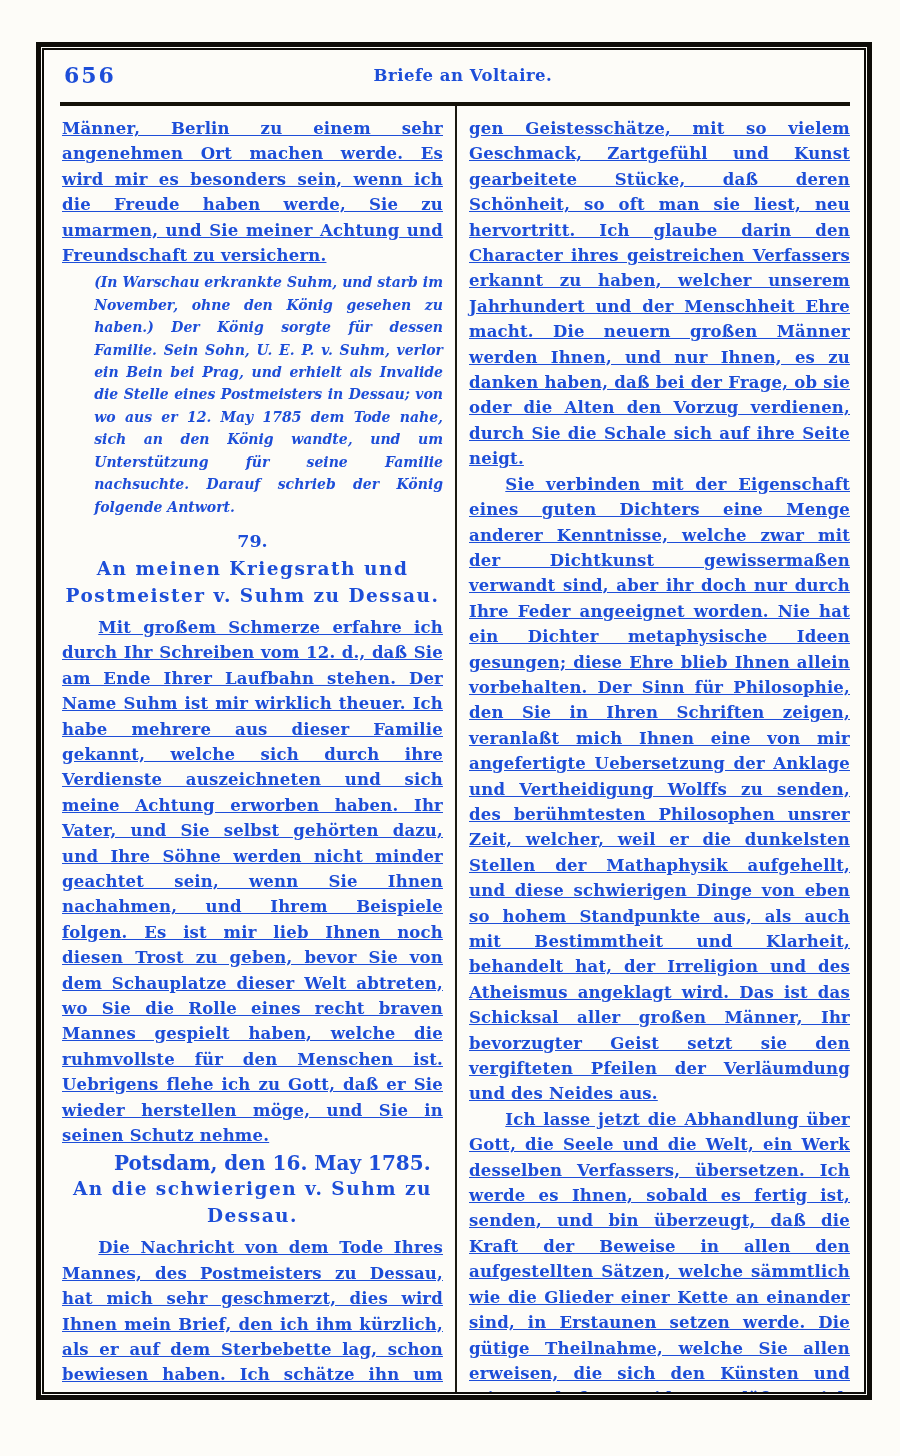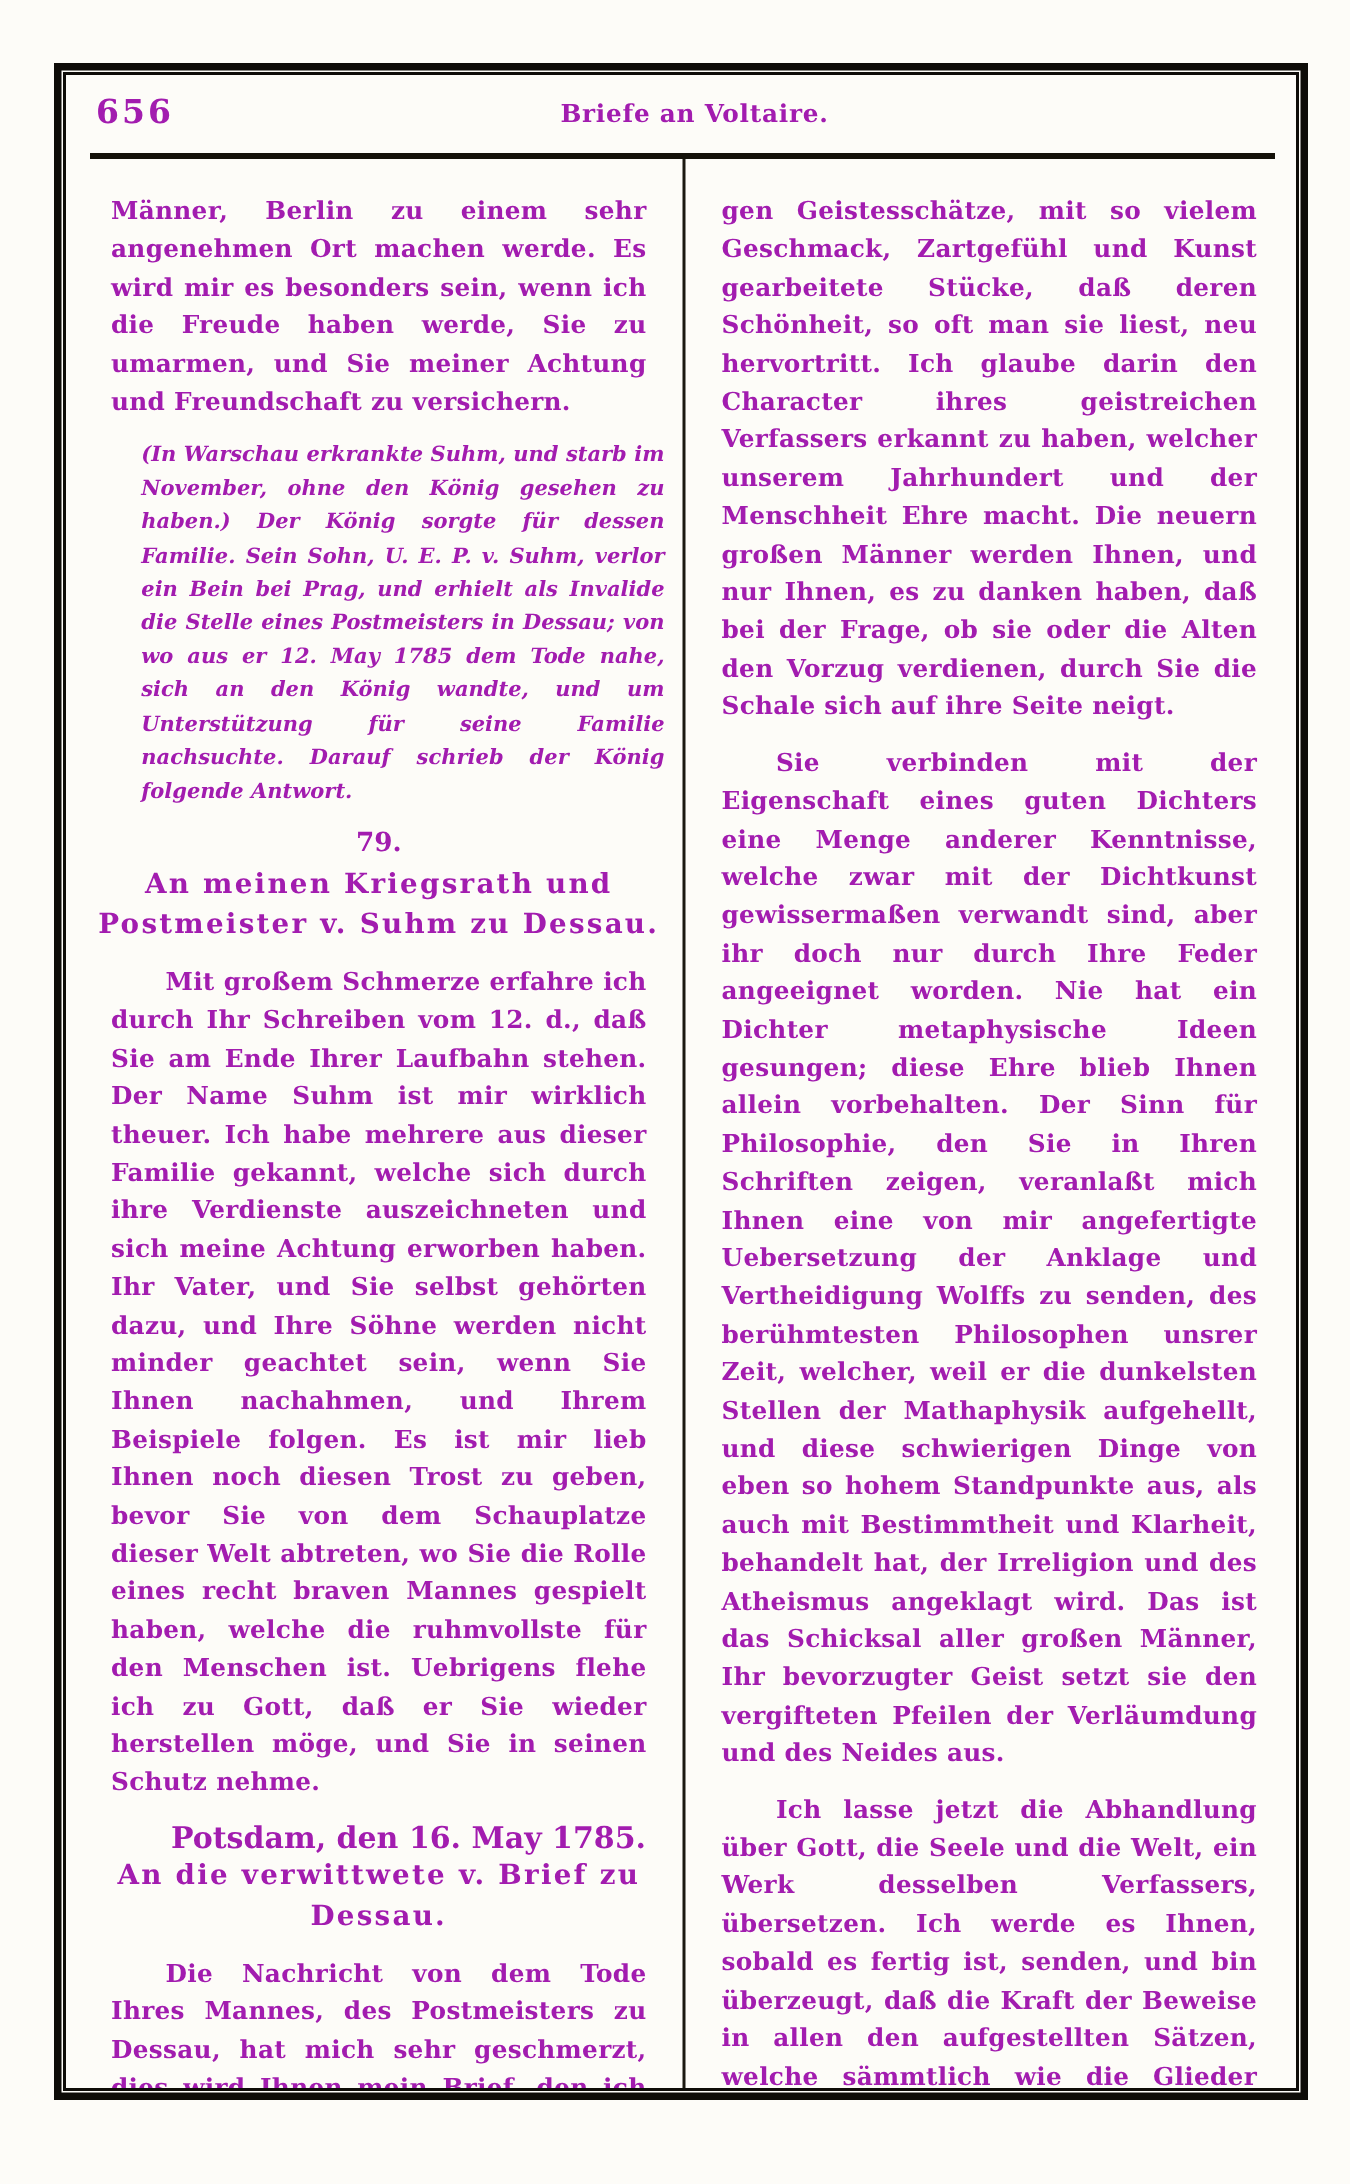--- a/index.html
+++ b/index.html
@@ -1,18 +1,18 @@
 <!DOCTYPE html>
 <html><head>
 <meta charset="utf-8">
 <style>
   html,body{margin:0;padding:0;background:#f7f6f1;}
   .sheet{
     position:relative;width:900px;height:1456px;background:#fdfcf8;
-    font-family:"DejaVu Serif","Liberation Serif",serif;color:#a21caf;
+    font-family:"DejaVu Serif","Liberation Serif",serif;color:#1d4ed8;
     overflow:hidden;
   }
   .frame{
     position:absolute;left:36px;top:42px;width:836px;height:1358px;
     border:5px solid #0e0c08;box-sizing:border-box;background:#fdfcf8;
   }
   .frame-inner{
     position:absolute;left:1px;top:1px;right:1px;bottom:1px;
     border:2px solid #0e0c08;box-sizing:border-box;
     padding:8px 14px 0 16px;overflow:hidden;
@@ -26,22 +26,22 @@
   .running-title{
     position:absolute;left:16px;right:0;top:8px;text-align:center;
     font-size:16.5px;font-weight:bold;letter-spacing:0.5px;
   }
   .columns{display:flex;height:1288px;overflow:hidden;}
   .col{width:50%;box-sizing:border-box;overflow:hidden;}
   .col-left{padding:10px 12px 0 2px;}
   .col-right{border-left:2px solid #1b1810;padding:10px 0 0 12px;}
 
   p.body{
-    margin:12px;font-size:16.5px;line-height:25.4px;font-weight:bold;
-    text-align:justify;letter-spacing:0.2px;
+    margin:0;font-size:16.5px;line-height:25.4px;font-weight:bold;
+    text-align:justify;letter-spacing:0.2px;text-decoration:underline;
   }
   .indent{text-indent:2.2em;}
   .note{
     margin:3px 0 0 2.3em;font-size:14px;line-height:22.4px;font-weight:bold;
     text-align:justify;
     font-style:italic;
   }
   .sec-num{text-align:center;font-size:17.5px;font-weight:bold;margin:13px 0 4px;}
   .sec-head{
     text-align:center;font-size:18.5px;line-height:27px;font-weight:bold;
@@ -67,21 +67,21 @@
 
         <div class="col col-left">
           <p class="body">Männer, Berlin zu einem sehr angenehmen Ort machen werde. Es wird mir es besonders sein, wenn ich die Freude haben werde, Sie zu umarmen, und Sie meiner Achtung und Freundschaft zu versichern.</p>
           <p class="note">(In Warschau erkrankte Suhm, und starb im November, ohne den König gesehen zu haben.) Der König sorgte für dessen Familie. Sein Sohn, U. E. P. v. Suhm, verlor ein Bein bei Prag, und erhielt als Invalide die Stelle eines Postmeisters in Dessau; von wo aus er 12. May 1785 dem Tode nahe, sich an den König wandte, und um Unterstützung für seine Familie nachsuchte. Darauf schrieb der König folgende Antwort.</p>
 
           <div class="sec-num">79.</div>
           <div class="sec-head">An meinen Kriegsrath und Postmeister v. Suhm zu Dessau.</div>
           <p class="body indent">Mit großem Schmerze erfahre ich durch Ihr Schreiben vom 12. d., daß Sie am Ende Ihrer Laufbahn stehen. Der Name Suhm ist mir wirklich theuer. Ich habe mehrere aus dieser Familie gekannt, welche sich durch ihre Verdienste auszeichneten und sich meine Achtung erworben haben. Ihr Vater, und Sie selbst gehörten dazu, und Ihre Söhne werden nicht minder geachtet sein, wenn Sie Ihnen nachahmen, und Ihrem Beispiele folgen. Es ist mir lieb Ihnen noch diesen Trost zu geben, bevor Sie von dem Schauplatze dieser Welt abtreten, wo Sie die Rolle eines recht braven Mannes gespielt haben, welche die ruhmvollste für den Menschen ist. Uebrigens flehe ich zu Gott, daß er Sie wieder herstellen möge, und Sie in seinen Schutz nehme.</p>
           <div class="dateline">Potsdam, den 16. May 1785.</div>
 
-          <div class="sec-head">An die verwittwete v. Brief zu Dessau.</div>
+          <div class="sec-head">An die schwierigen v. Suhm zu Dessau.</div>
           <p class="body indent">Die Nachricht von dem Tode Ihres Mannes, des Postmeisters zu Dessau, hat mich sehr geschmerzt, dies wird Ihnen mein Brief, den ich ihm kürzlich, als er auf dem Sterbebette lag, schon bewiesen haben. Ich schätze ihn um seiner Verdienstewillen, wie auch wegen seiner, mir im Kriege und im Civilfache geleisteten Dienste, und nehme schon deshalb aufrichtigen Antheil an seinem Hinscheiden. Ihre Söhne, wenn sie in die Fußtapfen ihres Vaters treten, werden meines Schutzes und meines Wohlwollens seiner Zeit theilhaftig sein. Ihnen aber wünsche ich allen in Ihrem gerechten Schmerze nöthigen Trost, und flehe zu Gott, daß er Sie in seinen Schutz nehmen möge.</p>
 
         </div>
 
         <div class="col col-right">
           <p class="body rp">gen Geistesschätze, mit so vielem Geschmack, Zartgefühl und Kunst gearbeitete Stücke, daß deren Schönheit, so oft man sie liest, neu hervortritt. Ich glaube darin den Character ihres geistreichen Verfassers erkannt zu haben, welcher unserem Jahrhundert und der Menschheit Ehre macht. Die neuern großen Männer werden Ihnen, und nur Ihnen, es zu danken haben, daß bei der Frage, ob sie oder die Alten den Vorzug verdienen, durch Sie die Schale sich auf ihre Seite neigt.</p>
           <p class="body rp indent">Sie verbinden mit der Eigenschaft eines guten Dichters eine Menge anderer Kenntnisse, welche zwar mit der Dichtkunst gewissermaßen verwandt sind, aber ihr doch nur durch Ihre Feder angeeignet worden. Nie hat ein Dichter metaphysische Ideen gesungen; diese Ehre blieb Ihnen allein vorbehalten. Der Sinn für Philosophie, den Sie in Ihren Schriften zeigen, veranlaßt mich Ihnen eine von mir angefertigte Uebersetzung der Anklage und Vertheidigung Wolffs zu senden, des berühmtesten Philosophen unsrer Zeit, welcher, weil er die dunkelsten Stellen der Mathaphysik aufgehellt, und diese schwierigen Dinge von eben so hohem Standpunkte aus, als auch mit Bestimmtheit und Klarheit, behandelt hat, der Irreligion und des Atheismus angeklagt wird. Das ist das Schicksal aller großen Männer, Ihr bevorzugter Geist setzt sie den vergifteten Pfeilen der Verläumdung und des Neides aus.</p>
           <p class="body rp indent">Ich lasse jetzt die Abhandlung über Gott, die Seele und die Welt, ein Werk desselben Verfassers, übersetzen. Ich werde es Ihnen, sobald es fertig ist, senden, und bin überzeugt, daß die Kraft der Beweise in allen den aufgestellten Sätzen, welche sämmtlich wie die Glieder einer Kette an einander sind, in Erstaunen setzen werde. Die gütige Theilnahme, welche Sie allen erweisen, die sich den Künsten und Wissenschaften widmen, läßt mich hoffen, daß Sie mich nicht von der Zahl derer ausschließen werden, welche Sie Ihres Unterrichts werth halten; so nenne ich einen Briefwechsel mit Ihnen, weil er jedem denkenden Wesen nur lehrreich sein kann. Ich wage sogar die Verdienste Anderer zu schmälern, die Behauptung auszusprechen, daß in der ganzen Welt jeder ohne Ausnahme bei Ihnen noch etwas lernen könnte. Ich will Ihnen keinen Ihrer unwürdigen Weihrauch streuen; darf aber sagen, daß ich in Ihren Werken unendlich viel Schönes finde. Ihre Henriade entzückt mich und besiegt die unvernünftige Kritik, welche sie hat erfahren müssen. Das Trauerspiel Cäsar zeigt uns gehaltene Charactere, alle Gesinnungen darin sind herrlich und großartig; und man fühlt es, daß Brutus entweder ein Römer oder ein Engländer ist. Alzire verbindet mit der Anmuth der Neuheit jenen glücklichen Contrast der Sitten der Wilden und der Europäer. Mit Ihrem Gusmann zeigen Sie, daß ein übelverstandenes Christenthum barbarischer und grausamer mache, als das Heidenthum selbst.</p>
 
         </div>

